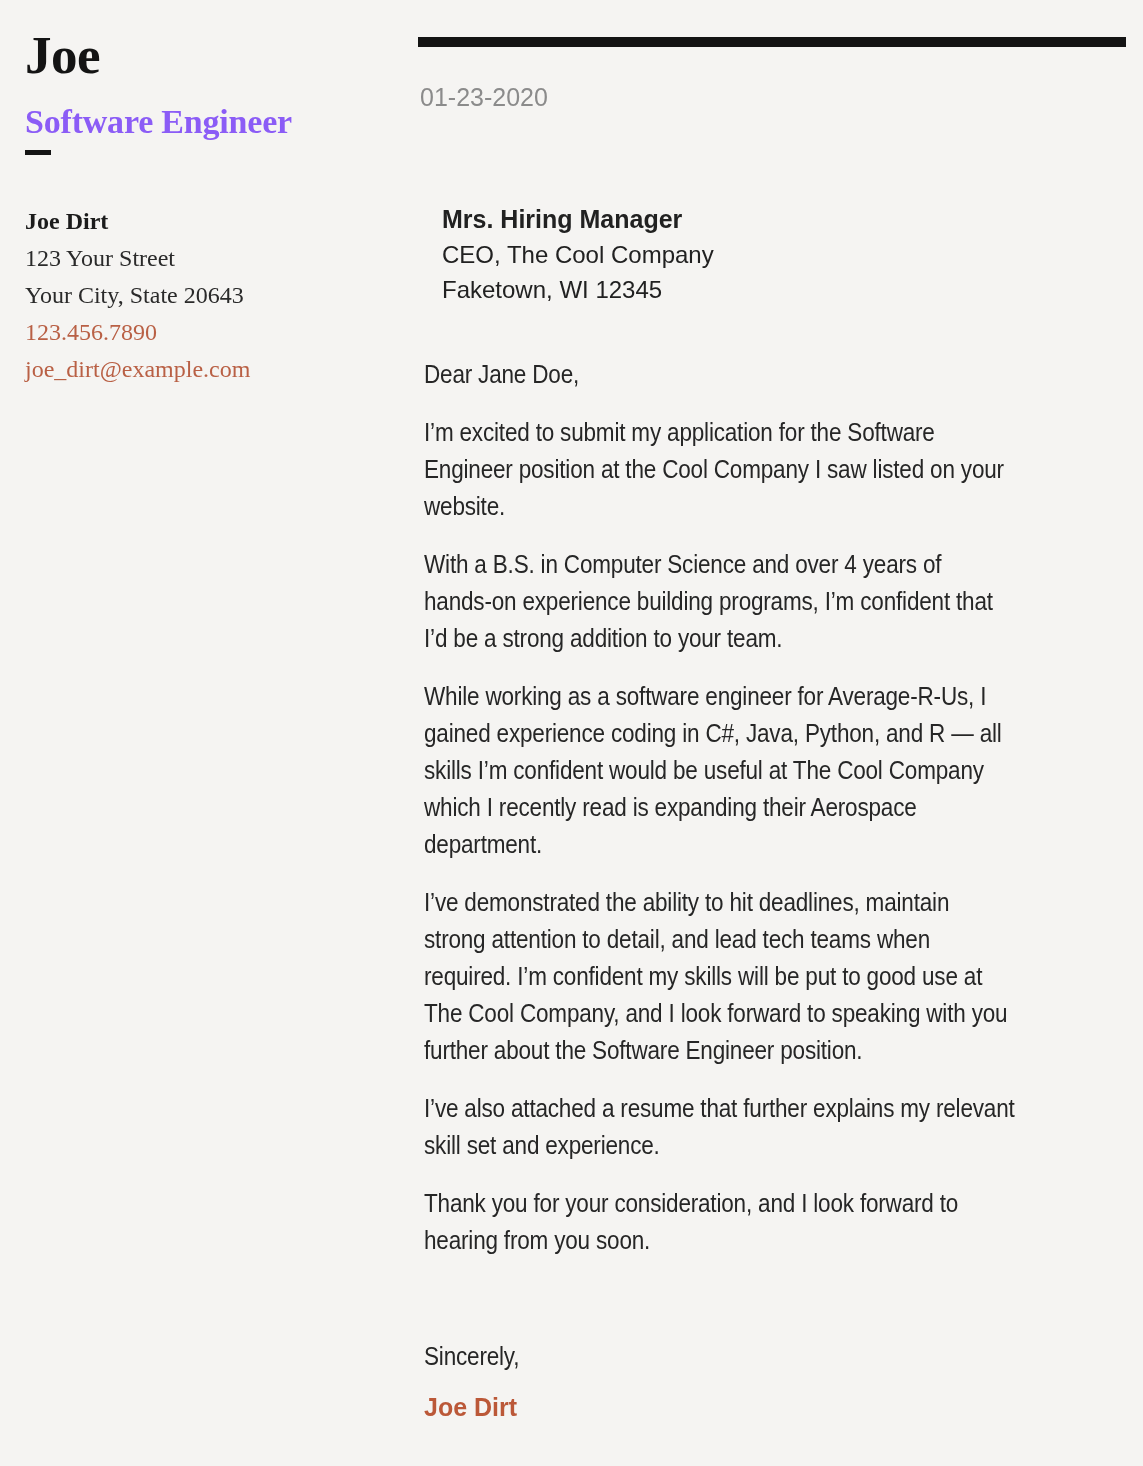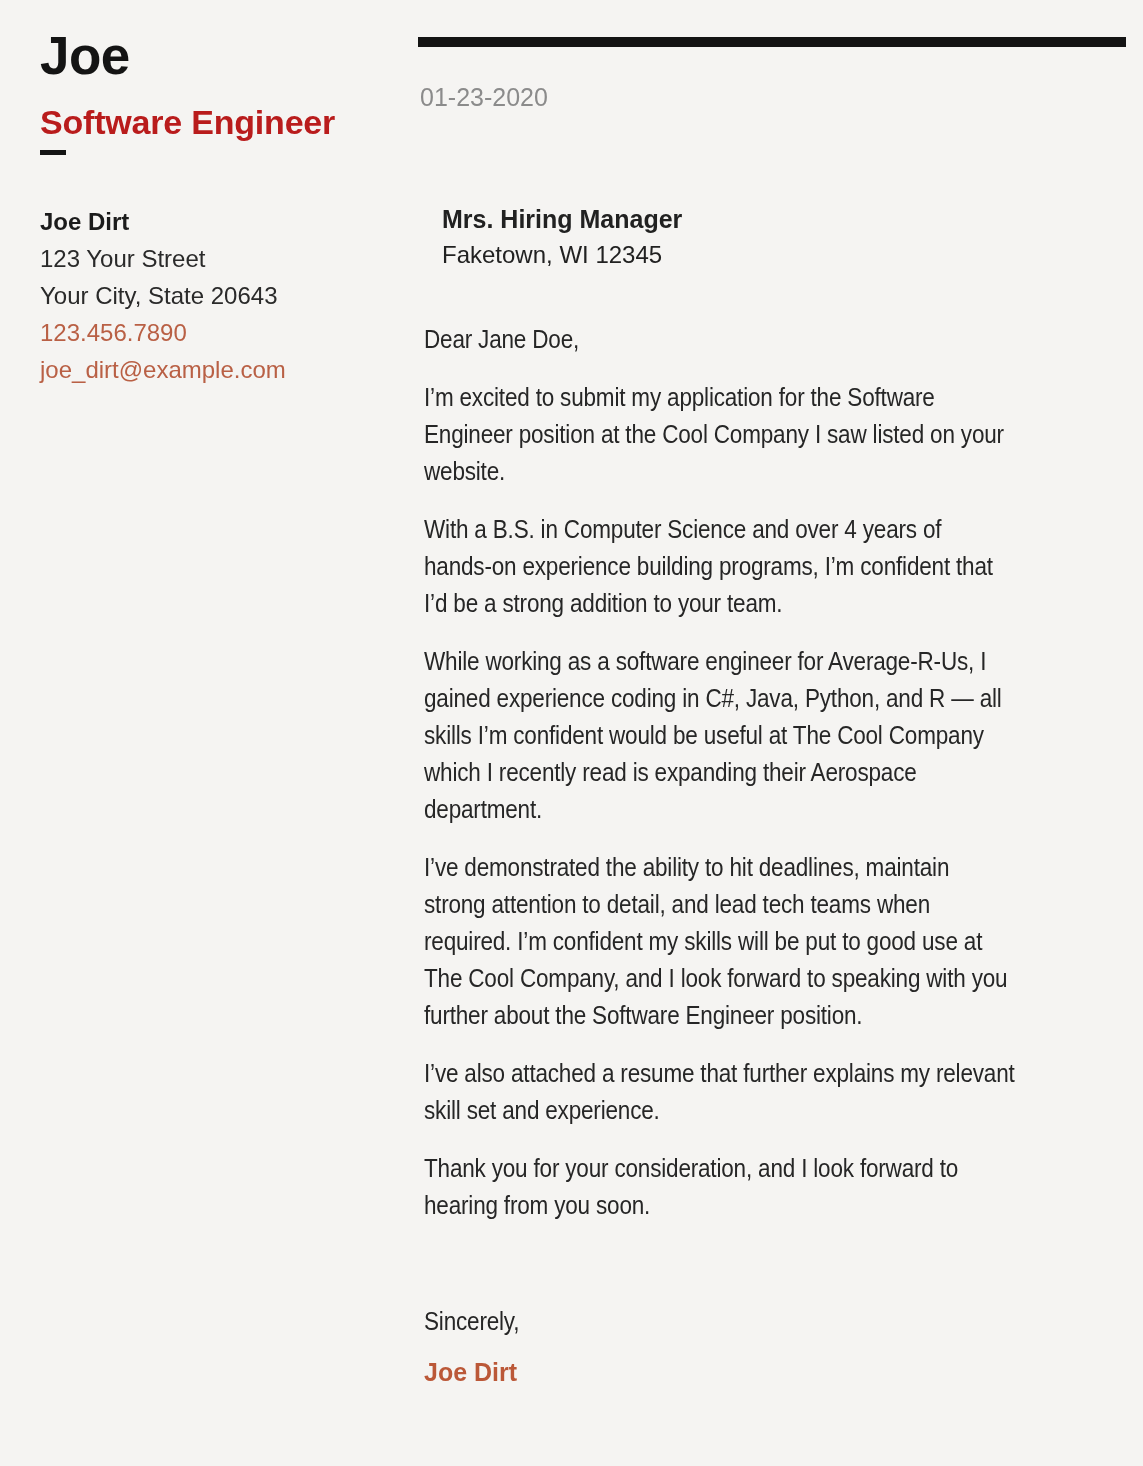--- a/index.html
+++ b/index.html
@@ -6,28 +6,28 @@
   html,body { width:1143px; height:1466px; }
   body {
     position:relative;
     background:#f5f4f2;
     font-family:"Liberation Sans","DejaVu Sans",sans-serif;
     color:#262626;
     overflow:hidden;
   }
 
   
-  .sidebar { position:absolute; left:40px; top:24px; width:372px; }
+  .sidebar { position:absolute; left:25px; top:24px; width:372px;font-family:Liberation Serif, serif; }
   .name-line {
     font-size:53px; font-weight:700; color:#141414;
     line-height:63px; letter-spacing:-0.5px;
   }
   .job-title {
     margin-top:15px; font-size:34px; font-weight:700;
-    color:#b91c1c; line-height:40px; letter-spacing:-0.2px;
+    color:#8b5cf6; line-height:40px; letter-spacing:-0.2px;
   }
   .title-dash { margin-top:8px; width:26px; height:5px; background:#141414; }
   .contact { margin-top:48px; font-size:24px; line-height:37px; color:#2a2a2a; }
   .contact-name { font-weight:700; color:#1b1b1b; }
   .accent-link { color:#b96045; cursor:pointer; }
 
   
   .main { position:absolute; left:418px; top:0; width:708px; }
   .header-rule { margin-top:37px; height:10px; background:#141414; }
   .date { margin-top:35px; margin-left:2px; font-size:25px; line-height:30px; color:#8b8b8b; }
@@ -71,20 +71,21 @@
       <div class="accent-link">joe_dirt@example.com</div>
     </div>
   </aside>
 
   <main class="main">
     <div class="header-rule"></div>
     <div class="date">01-23-2020</div>
 
     <div class="recipient">
       <div class="recipient-name">Mrs. Hiring Manager</div>
+      <div>CEO, The Cool Company</div>
       <div>Faketown, WI 12345</div>
     </div>
 
     <div class="salutation condensed">Dear Jane Doe,</div>
 
     <p class="para condensed">I’m excited to submit my application for the Software
 Engineer position at the Cool Company I saw listed on your
 website.</p>
     <p class="para condensed">With a B.S. in Computer Science and over 4 years of
 hands-on experience building programs, I’m confident that

